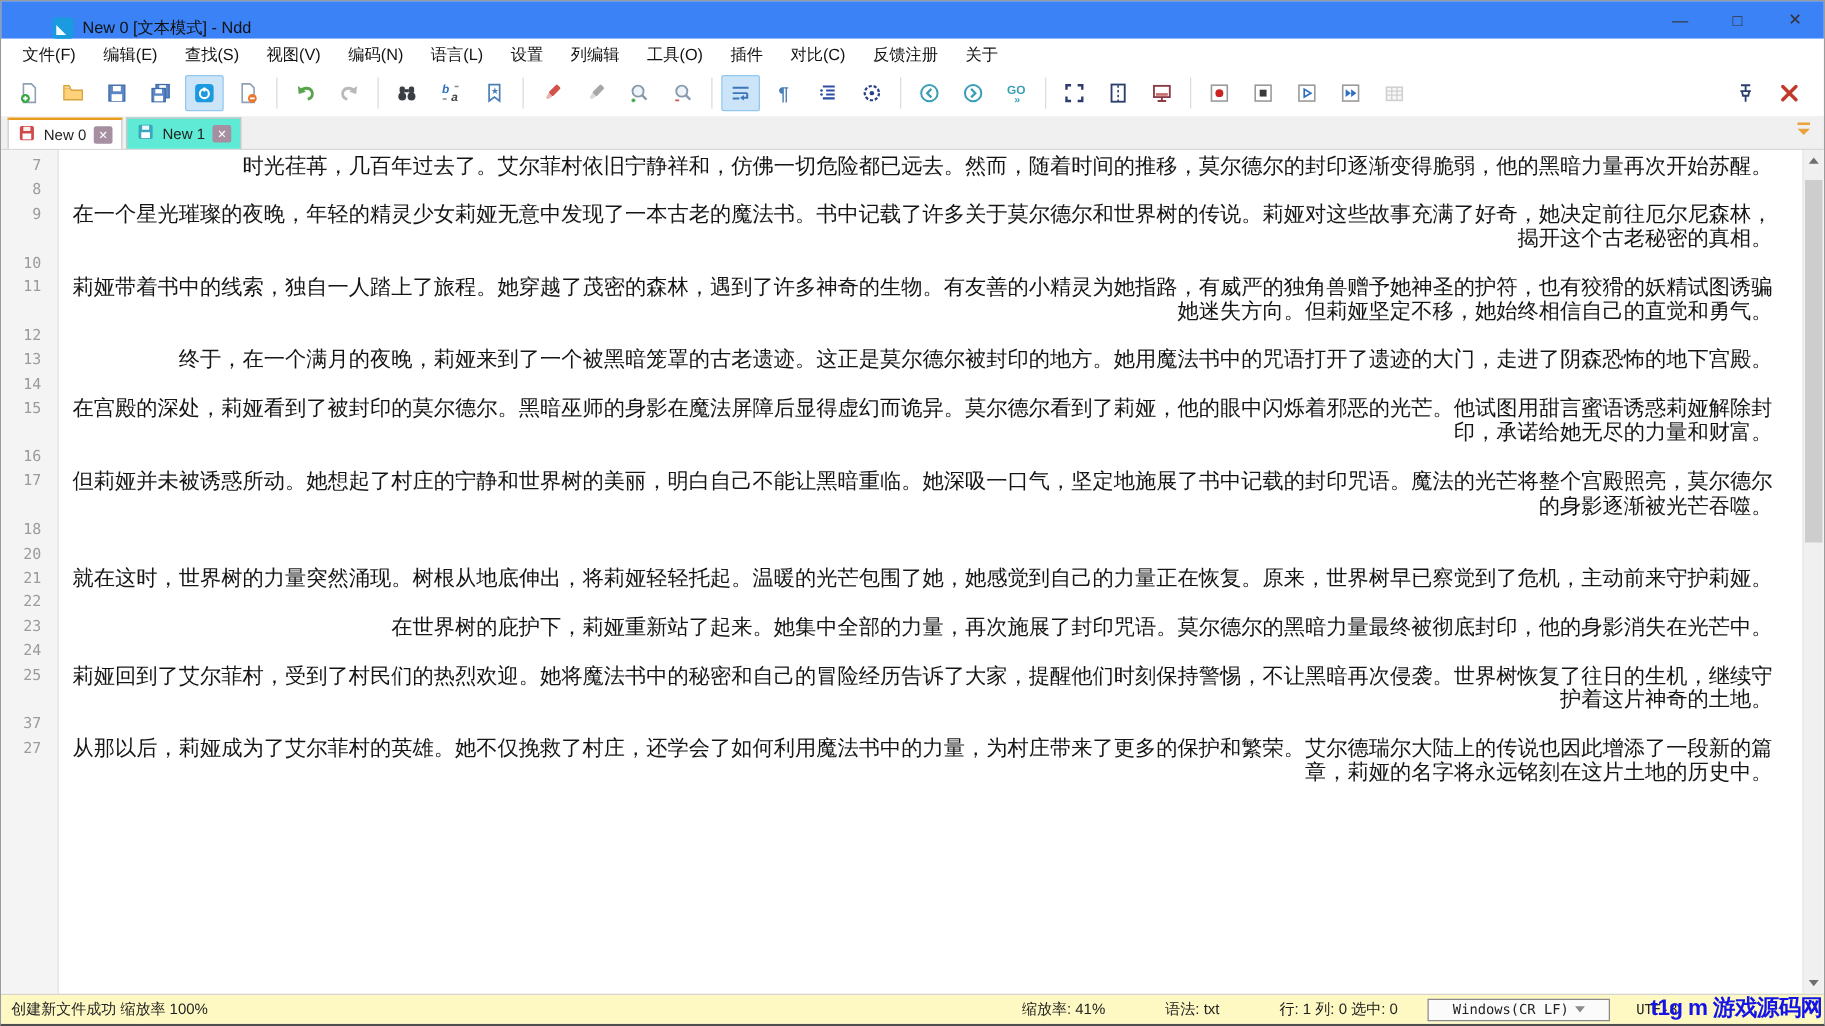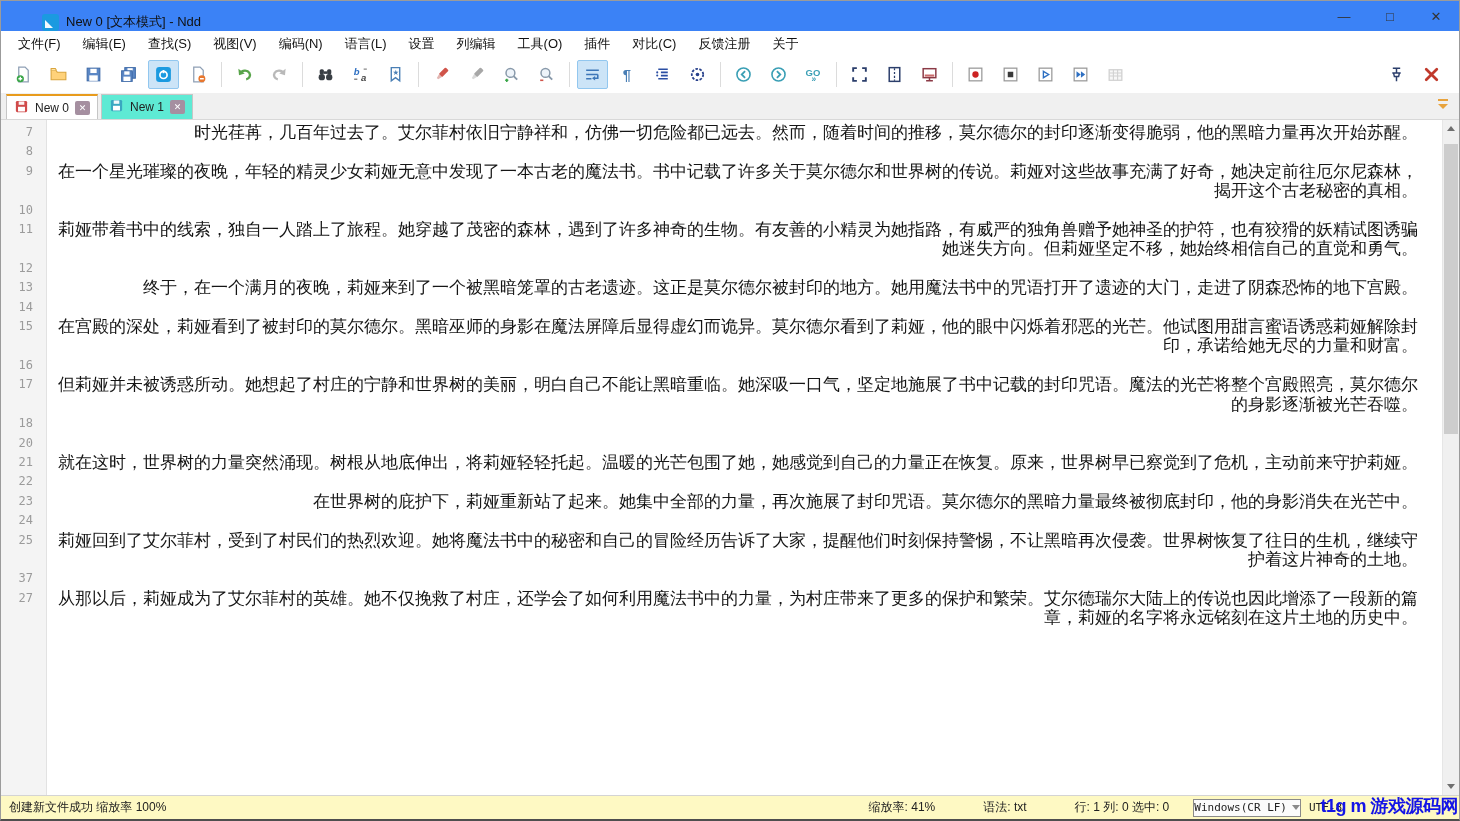--- a/index.html
+++ b/index.html
@@ -49,21 +49,21 @@
   .sb-btn { position:absolute; left:0; width:16px; height:17px; display:flex; align-items:center; justify-content:center; }
   .sb-up { top:0; } .sb-down { bottom:0; }
   .tri-up { width:0; height:0; border-left:4px solid transparent; border-right:4px solid transparent; border-bottom:5px solid #6f6f6f; }
   .tri-down { width:0; height:0; border-left:4px solid transparent; border-right:4px solid transparent; border-top:5px solid #6f6f6f; }
   .sb-thumb { position:absolute; left:1px; top:24px; width:14px; height:290px; background:#cdcdcd; }
 
   
   .statusbar { height:24px; flex:0 0 auto; background:#fef9c3; border-top:1px solid #d4d4d4; display:flex; align-items:center; font-size:12px; color:#222; position:relative; }
   .sb-msg { padding-left:8px; flex:1 1 auto; white-space:nowrap; }
   .sb-cell { padding:0 24px; white-space:nowrap; flex:0 0 auto; }
-  .sb-dropdown { display:flex; align-items:center; gap:5px; border:1px solid #8a8a8a; background:#fbfbfb; height:18px; padding:0 0; font-family:"DejaVu Sans Mono","Liberation Mono",monospace; font-size:11px; margin-right:8px; }
+  .sb-dropdown { display:flex; align-items:center; gap:5px; border:1px solid #8a8a8a; background:#fbfbfb; height:18px; padding:0 19px; font-family:"DejaVu Sans Mono","Liberation Mono",monospace; font-size:11px; margin-right:21px; }
   .dd-chev { width:0; height:0; border-left:4px solid transparent; border-right:4px solid transparent; border-top:5px solid #8a8a8a; }
   .sb-enc { width:150px; font-family:"DejaVu Sans Mono","Liberation Mono",monospace; font-size:11px; color:#222; }
   .watermark { position:absolute; right:1px; bottom:1px; font-size:18px; font-weight:bold; color:#1414e6; white-space:nowrap; letter-spacing:-0.5px; }
 </style>
 </head>
 <body>
 
 <div id="window">
 
   <div class="titlebar">

